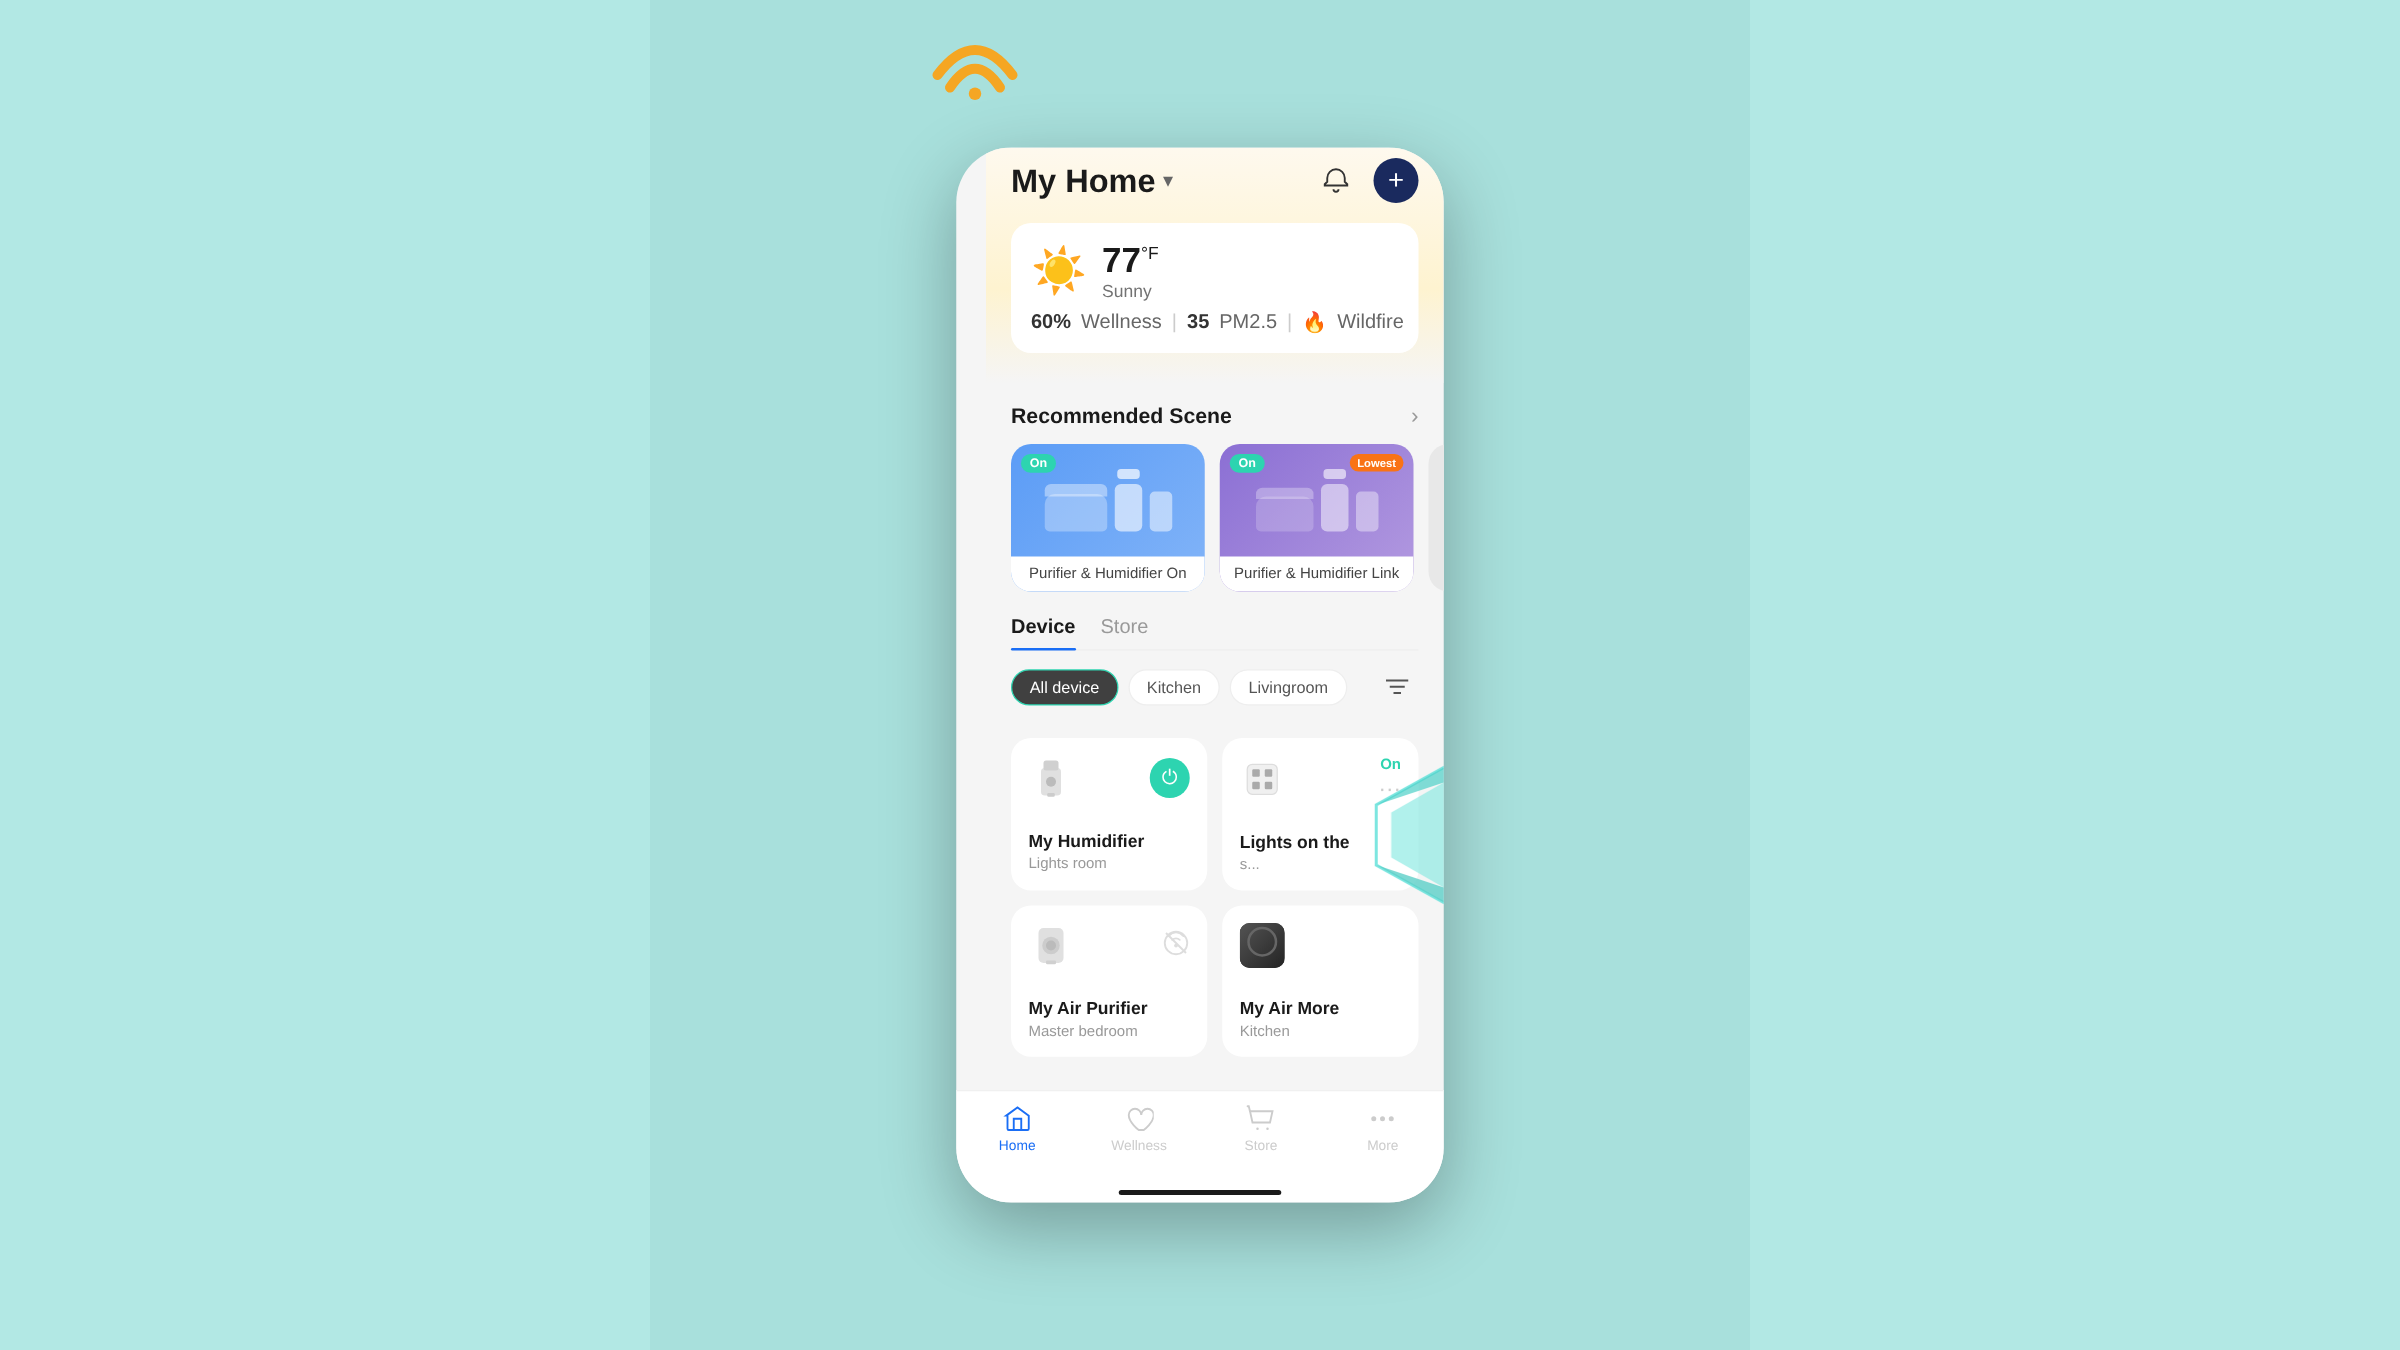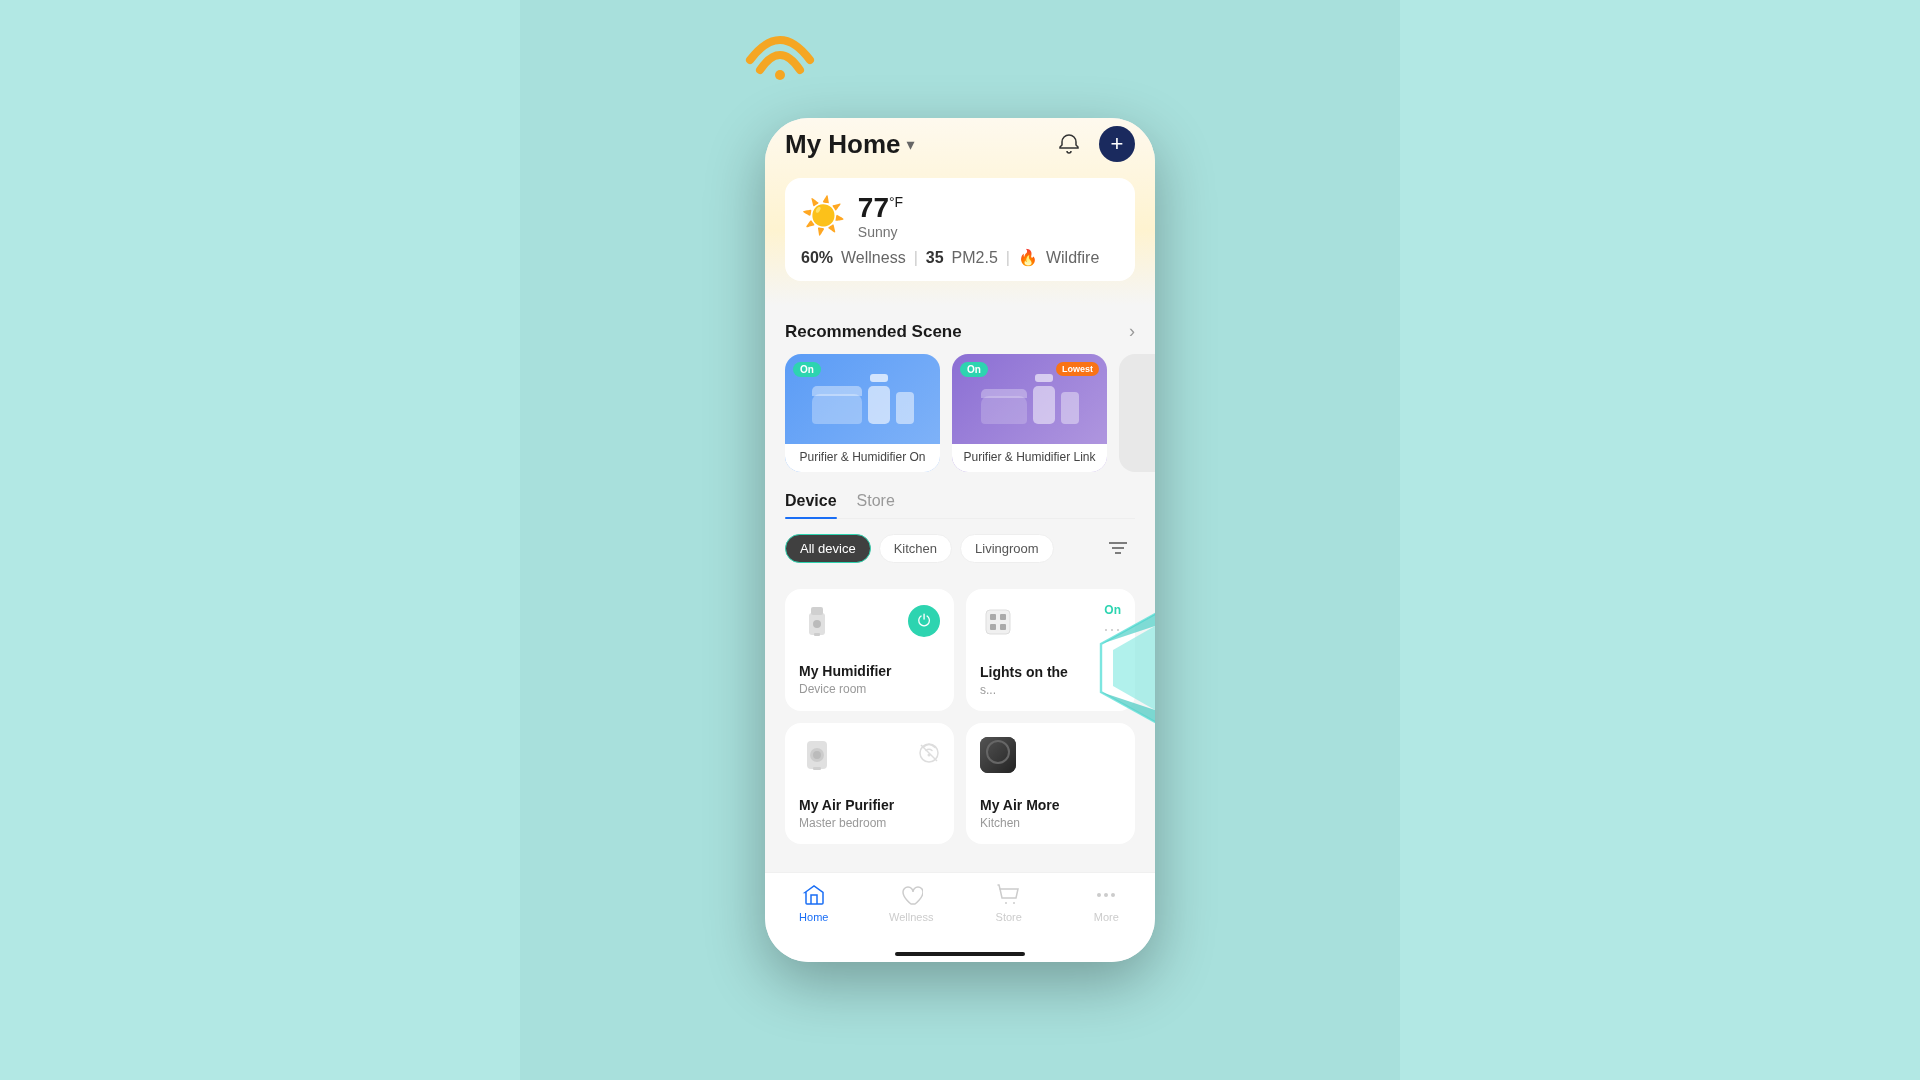--- a/index.html
+++ b/index.html
@@ -106,20 +106,21 @@
       background: #1a1a1a;
       border-radius: 1px;
     }
 
     
     .scroll-content {
       height: calc(844px - 90px);
       overflow-y: auto;
       overflow-x: hidden;
       scrollbar-width: none;
+      margin-left: 24px;
     }
     .scroll-content::-webkit-scrollbar { display: none; }
 
     
     .header-section {
       background: linear-gradient(180deg, #fef9ee 0%, #fef3d0 60%, #f5f5f5 100%);
       padding: 8px 20px 20px;
     }
 
     .header-row {
@@ -624,21 +625,21 @@
               <rect x="10" y="4" width="12" height="8" rx="2" fill="#d0d0d0"></rect>
               <circle cx="16" cy="21" r="4" fill="#bbb"></circle>
               <rect x="13" y="30" width="6" height="3" rx="1" fill="#ccc"></rect>
             </svg>
           </div>
           <div class="power-btn">
             <span class="power-icon">⏻</span>
           </div>
         </div>
         <div class="device-name">My Humidifier</div>
-        <div class="device-location">Device room</div>
+        <div class="device-location">Lights room</div>
       </div>
 
       <div class="device-card">
         <div class="device-icon-row">
           <div class="device-thumb">
             <svg width="32" height="32" viewBox="0 0 32 32" fill="none">
               <rect x="4" y="4" width="24" height="24" rx="4" fill="#f0f0f0" stroke="#ddd" stroke-width="1"></rect>
               <rect x="8" y="8" width="6" height="6" rx="1" fill="#aaa"></rect>
               <rect x="18" y="8" width="6" height="6" rx="1" fill="#aaa"></rect>
               <rect x="8" y="18" width="6" height="6" rx="1" fill="#aaa"></rect>

